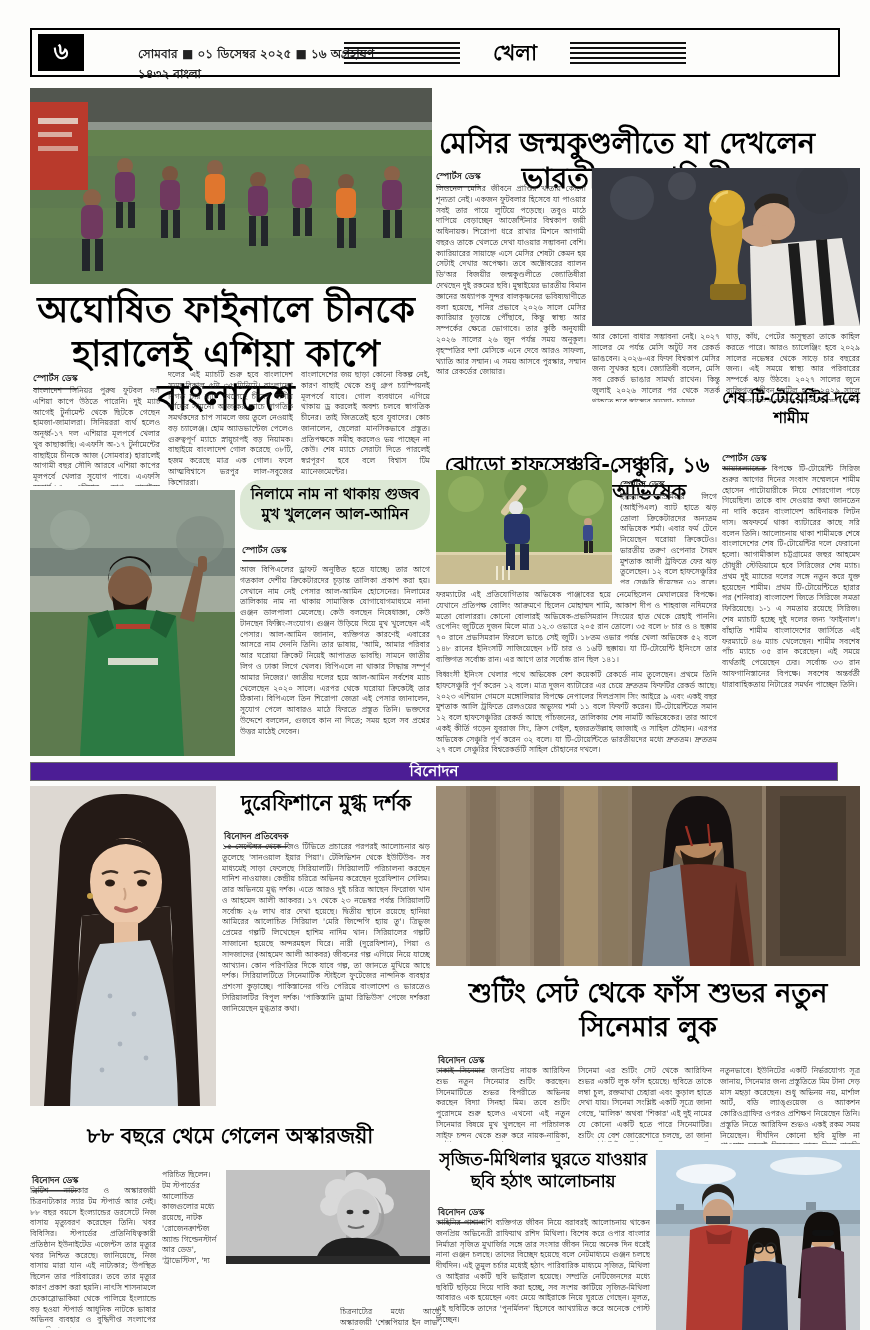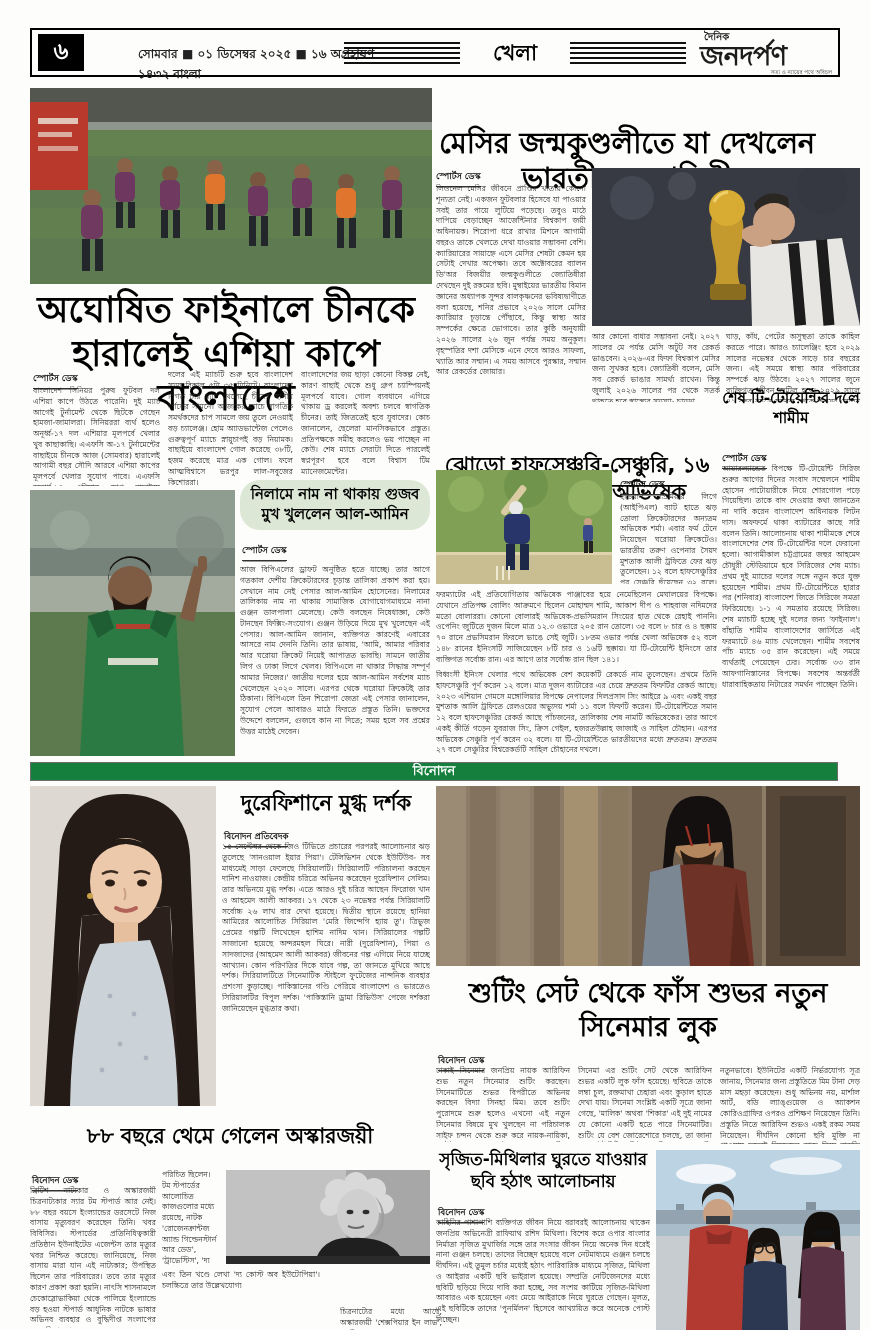--- a/index.html
+++ b/index.html
@@ -14,43 +14,38 @@
   .photo{overflow:hidden;background:#ccc;}
   .photo svg{display:block;width:100%;height:100%;}
   
   #header-box{border:2px solid #000;}
   .rule-lines{height:22px;background:repeating-linear-gradient(to bottom,#111 0 1.5px,transparent 1.5px 5px);}
   #masthead-name{font-weight:900;font-size:27px;letter-spacing:-.5px;line-height:1;}
   #masthead-prefix{font-weight:bold;font-size:10px;line-height:1;}
   #masthead-tagline{font-size:5.5px;color:#333;text-align:right;}
   #page-num-badge{background:#000;color:#fff;display:flex;align-items:center;justify-content:center;
                   font-size:23px;font-weight:bold;}
-  #section-banner{background:#15803d;border:1px solid #6d6d6d;color:#fff;
+  #section-banner{background:#4c1d95;border:1px solid #6d6d6d;color:#fff;
                   display:flex;align-items:center;justify-content:center;
-                  font-size:13px;font-weight:bold;}
+                  font-size:15px;font-weight:bold;}
   #alamin-headline{background:#dce8d5;padding:5px 2px 6px;}
 </style>
 </head>
 <body>
 
 <div id="page">
 
   <div class="abs" id="header-box" style="left:30px;top:28px;width:806px;height:45px;">
     <div class="abs" id="page-num-badge" style="left:6px;top:4px;width:46px;height:37px;">
       <span>৬</span>
     </div>
     <div class="abs" style="left:66px;top:15px;width:260px;font-size:12px;font-weight:bold;color:#222;margin-left:40px;">সোমবার ■ ০১ ডিসেম্বর ২০২৫ ■ ১৬ অগ্রহায়ণ ১৪৩২ বাংলা</div>
     <div class="abs rule-lines" style="left:312px;top:12px;width:116px;"></div>
     <div class="abs" style="left:438px;top:7px;width:90px;text-align:center;font-size:21px;font-weight:bold;color:#000;">খেলা</div>
     <div class="abs rule-lines" style="left:538px;top:12px;width:116px;"></div>
-    <div class="abs" style="left:668px;top:2px;width:132px;text-align:left;">
-      <div id="masthead-prefix" style="margin-left:4px;">দৈনিক</div>
-      <div id="masthead-name">জনদর্পণ</div>
-      <div id="masthead-tagline">সত্য ও ন্যায়ের পথে অবিচল</div>
-    </div>
   </div>
 
   <div class="abs photo" style="left:30px;top:88px;width:402px;height:196px;">
     <svg viewBox="0 0 402 196" preserveAspectRatio="none">
       <rect width="402" height="196" fill="#59684f"></rect>
       <rect width="402" height="34" fill="#52564f"></rect>
       <rect y="34" width="402" height="8" fill="#8e958d"></rect>
       <rect y="42" width="402" height="154" fill="#5e7a50"></rect>
       <rect y="42" width="402" height="26" fill="#69874f" opacity=".6"></rect>
       <rect y="120" width="402" height="30" fill="#69874f" opacity=".4"></rect>
@@ -299,21 +294,20 @@
       </g>
       <ellipse cx="132" cy="44" rx="21" ry="25" fill="#cfcfcf"></ellipse>
       <path d="M148,26 a21,25 0 0 1 5,38 l-10,4 a21,25 0 0 0 5,-42 Z" fill="#9f9f9f"></path>
       <ellipse cx="124" cy="42" rx="3.4" ry="2.2" fill="#2d2d2d"></ellipse>
       <ellipse cx="140" cy="42" rx="3.4" ry="2.2" fill="#2d2d2d"></ellipse>
       <path d="M122,56 q8,4 16,0" stroke="#6b6b6b" stroke-width="2" fill="none"></path>
       <path d="M88,94 Q96,66 126,68 Q168,66 178,94 Z" fill="#1f1f1f"></path>
       <rect x="0" y="86" width="204" height="8" fill="#2a2a2a"></rect>
     </svg>
   </div>
-  <div class="abs body-text" style="left:162px;top:1270px;width:158px;height:44px;">এবং তিন খণ্ডে লেখা 'দ্য কোস্ট অব ইউটোপিয়া'। চলচ্চিত্রে তার উল্লেখযোগ্য</div>
   <div class="abs body-text" style="left:340px;top:1270px;width:102px;height:50px;margin-top:37px;">চিত্রনাট্যের মধ্যে আছে, অস্কারজয়ী 'শেক্সপিয়ার ইন লাভ', 'ব্রাজিল', 'এম্পায়ার অব দ্য সান' এবং 'আন্না কারেনিনা'।</div>
 
   <div class="abs headline" style="left:436px;top:1148px;width:214px;font-size:17px;line-height:1.3;">সৃজিত-মিথিলার ঘুরতে যাওয়ার ছবি হঠাৎ আলোচনায়</div>
   <div class="abs" style="left:438px;top:1200px;">
     <span class="byline">বিনোদন ডেস্ক</span>
   </div>
   <div class="abs body-text" style="left:436px;top:1218px;width:214px;height:110px;">কাহিনির পাশাপাশি ব্যক্তিগত জীবন নিয়ে বরাবরই আলোচনায় থাকেন জনপ্রিয় অভিনেত্রী রাফিয়াথ রশিদ মিথিলা। বিশেষ করে ওপার বাংলার নির্মাতা সৃজিত মুখার্জির সঙ্গে তার সংসার জীবন নিয়ে অনেক দিন ধরেই নানা গুঞ্জন চলছে। তাদের বিচ্ছেদ হয়েছে বলে নেটমাধ্যমে গুঞ্জন চলছে দীর্ঘদিন। এই তুমুল চর্চার মধ্যেই হঠাৎ পারিবারিক মাধ্যমে সৃজিত, মিথিলা ও আইরার একটি ছবি ভাইরাল হয়েছে। সম্প্রতি নেটিজেনদের মধ্যে ছবিটি ছড়িয়ে দিয়ে দাবি করা হচ্ছে, সব সংশয় কাটিয়ে সৃজিত-মিথিলা আবারও এক হয়েছেন এবং মেয়ে আইরাকে নিয়ে ঘুরতে গেছেন। মূলত, এই ছবিটিকে তাদের 'পুনর্মিলন' হিসেবে আখ্যায়িত করে অনেকে পোস্ট দিচ্ছেন।</div>
 
   <div class="abs photo" style="left:656px;top:1150px;width:204px;height:180px;">
     <svg viewBox="0 0 204 180" preserveAspectRatio="none">

